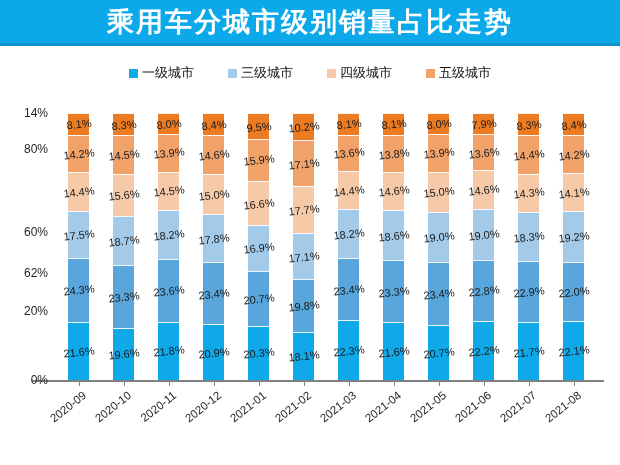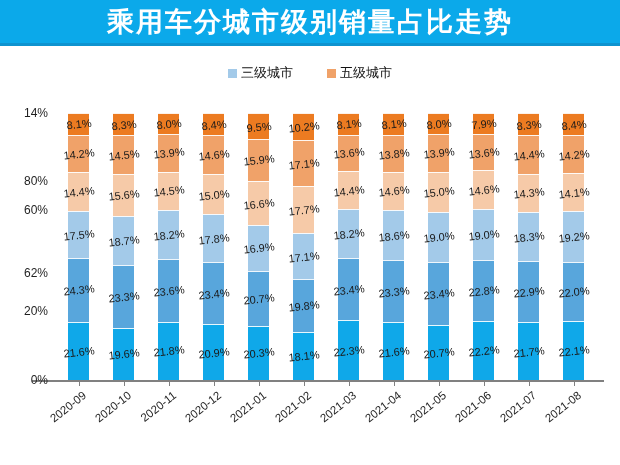--- a/index.html
+++ b/index.html
@@ -46,22 +46,30 @@
 </style>
 </head>
 <body>
 
 <div class="banner">
   <h1>乘用车分城市级别销量占比走势</h1>
 </div>
 
 <div class="legend">
     <div class="legend-item">
+      <div class="legend-swatch" style="background: rgb(15, 168, 233);"></div>
+      <div class="">一级城市</div>
+    </div>
+    <div class="legend-item">
       <div class="legend-swatch" style="background: rgb(163, 202, 233);"></div>
       <div class="">三级城市</div>
+    </div>
+    <div class="legend-item">
+      <div class="legend-swatch" style="background: rgb(246, 202, 168);"></div>
+      <div class="">四级城市</div>
     </div>
     <div class="legend-item">
       <div class="legend-swatch" style="background: rgb(240, 162, 105);"></div>
       <div class="">五级城市</div>
     </div>
   </div>
 
 <div class="chart">
   <div class="axis-line"></div>
   <div class="bars">
@@ -324,22 +332,22 @@
           <div class="bar-seg" style="height: 14.2%; background: rgb(240, 162, 105);">
             <div class="seg-label">14.2%</div>
           </div>
           <div class="bar-seg" style="height: 8.4%; background: rgb(236, 123, 33);">
             <div class="seg-label">8.4%</div>
           </div>
         </div>
       </div>
     </div>
 <div class="ylabel" style="top: 5px;">14%</div>
-    <div class="ylabel" style="top: 73px;">80%</div>
-    <div class="ylabel" style="top: 102px;">60%</div>
+    <div class="ylabel" style="top: 41px;">80%</div>
+    <div class="ylabel" style="top: 124px;">60%</div>
     <div class="ylabel" style="top: 165.2px;">62%</div>
     <div class="ylabel" style="top: 203px;">20%</div>
     <div class="ylabel" style="top: 272px;">0%</div>
     <div class="xtick" style="left: 78.5px;"></div>
     <div class="xlabel" style="left: 20.5px;">2020-09</div>
     <div class="xtick" style="left: 123.5px;"></div>
     <div class="xlabel" style="left: 65.5px;">2020-10</div>
     <div class="xtick" style="left: 168.5px;"></div>
     <div class="xlabel" style="left: 110.5px;">2020-11</div>
     <div class="xtick" style="left: 213.5px;"></div>

